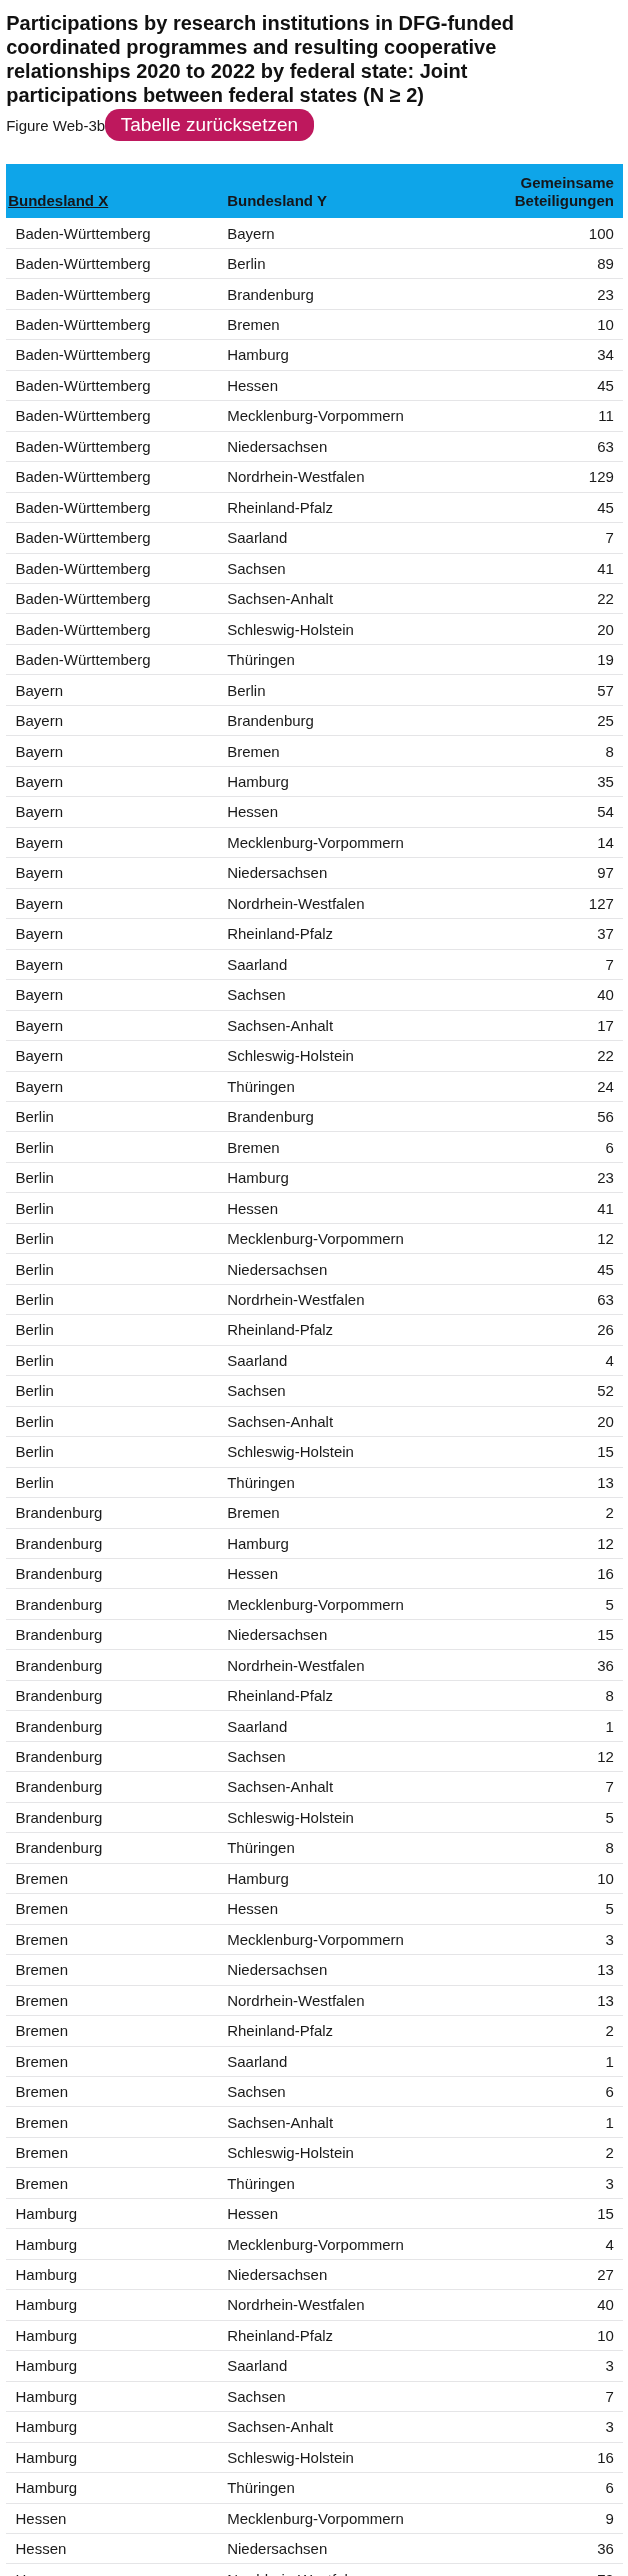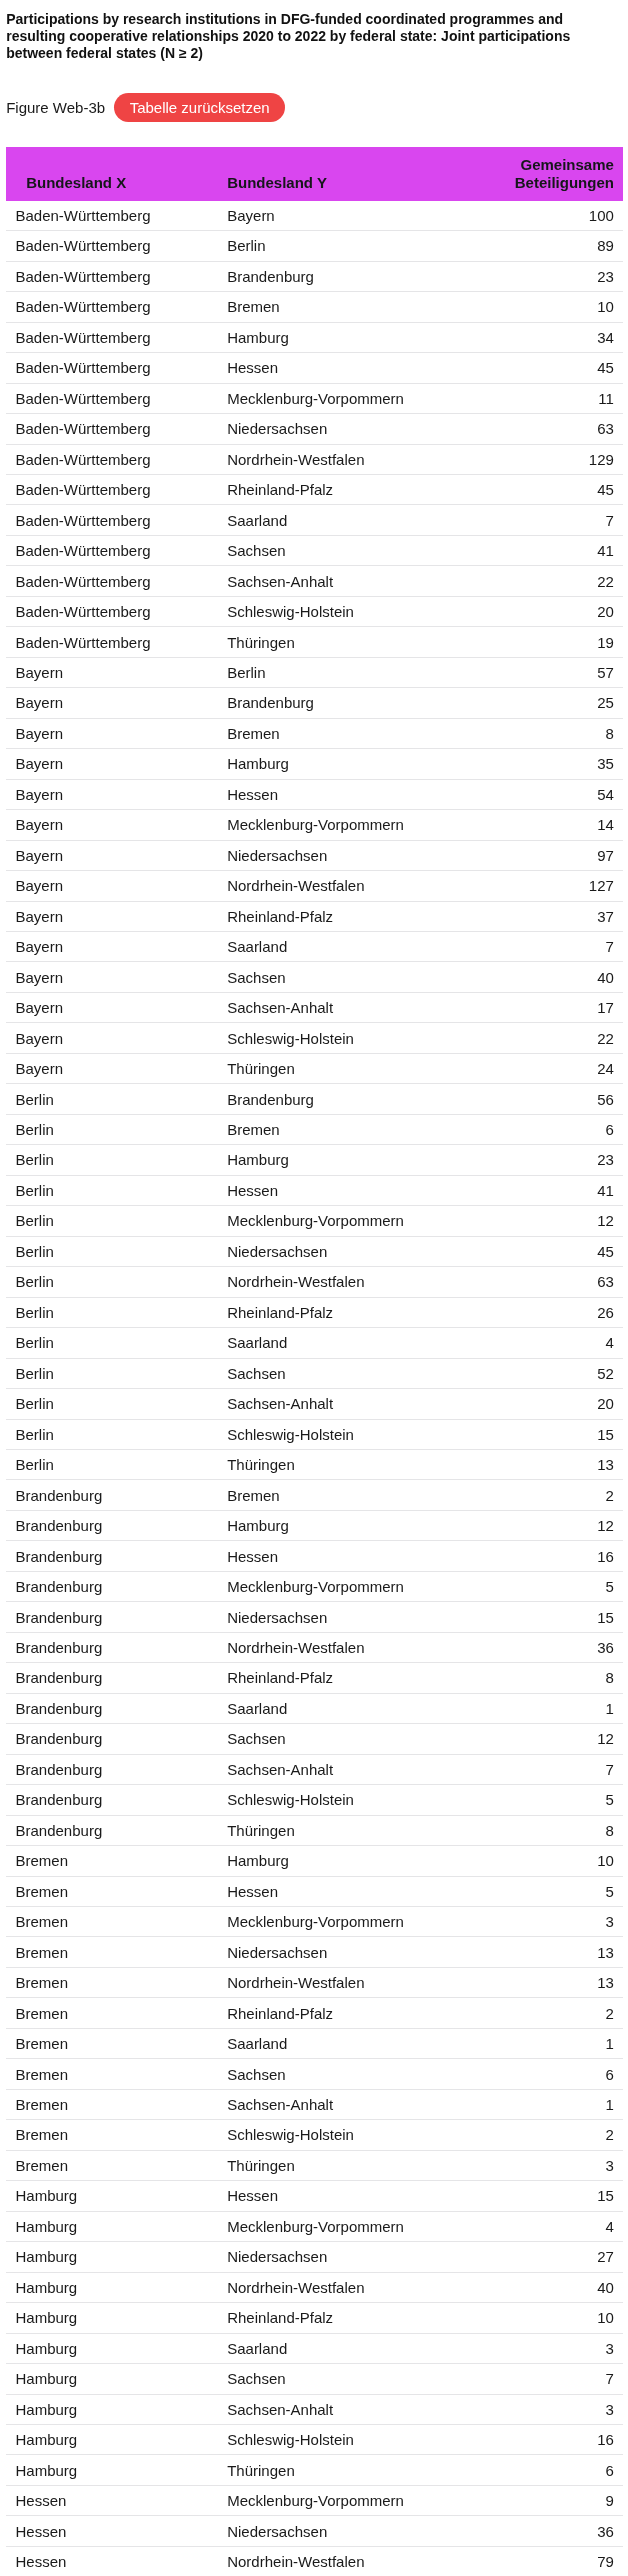--- a/index.html
+++ b/index.html
@@ -5,70 +5,70 @@
   * { box-sizing: border-box; margin: 0; padding: 0; }
   html, body { background: #ffffff; }
   body {
     width: 629px;
     font-family: "Liberation Sans", "DejaVu Sans", sans-serif;
     color: #1a1a1a;
   }
   .page { padding: 8.2px 6.2px 15.5px 6.2px; }
 
   h1.title {
-    font-size: 14px;
+    font-size: 20px;
     line-height: 1.2;
     font-weight: 700;
     color: #111111;
     max-width: 582px;
     margin-top: 3.1px;
   }
 
   .figure-row {
     display: flex;
     align-items: center;
-    gap: 9px;
-    margin-top: 33px;
+    gap: 0;
+    margin-top: 5px;
     height: 26px;
   }
   .figure-label { font-size: 15px; color: #1a1a1a; }
   .reset-button {
     border: none;
-    background: #ef4444;
+    background: #be185d;
     color: #ffffff;
     font-family: inherit;
-    font-size: 15px;
+    font-size: 19px;
     line-height: 1;
     padding: 6.2px 15.5px 7.2px 15.5px;
     border-radius: 14.4px;
     cursor: pointer;
   }
 
   table.data-table {
     margin-top: 26px;
     width: 616px;
     border-collapse: collapse;
     table-layout: fixed;
   }
   col.c-x { width: 221px; }
   col.c-y { width: 268px; }
   col.c-n { width: 128px; }
 
   thead th {
-    background: #d946ef;
+    background: #0ea5e9;
     font-size: 15px;
     font-weight: 700;
     color: #16161a;
     text-align: left;
     vertical-align: bottom;
     line-height: 1.2;
     padding-top: 9.3px;
     padding-bottom: 8.8px;
   }
-  thead th.x { padding-left: 20px; padding-right: 57px; }
+  thead th.x { padding-left: 2px; padding-right: 57px; text-decoration: underline; }
   thead th.y { padding-right: 15.5px; }
   thead th.n { text-align: right; padding-right: 9.3px; }
 
   tbody td {
     font-size: 15px;
     color: #1a1a1a;
     line-height: 1.14;
     padding-top: 6.2px;
     padding-bottom: 6.2px;
     vertical-align: middle;

